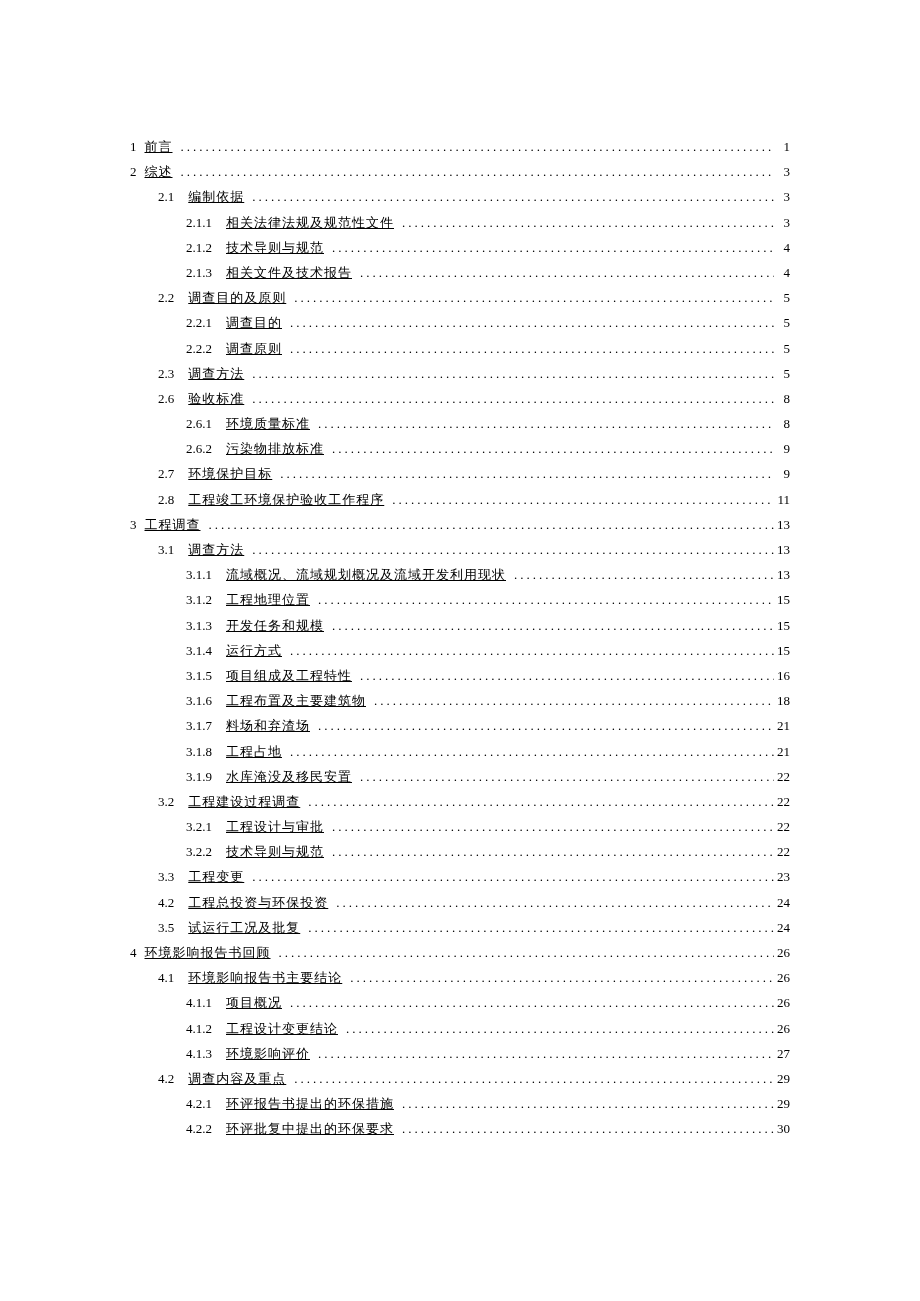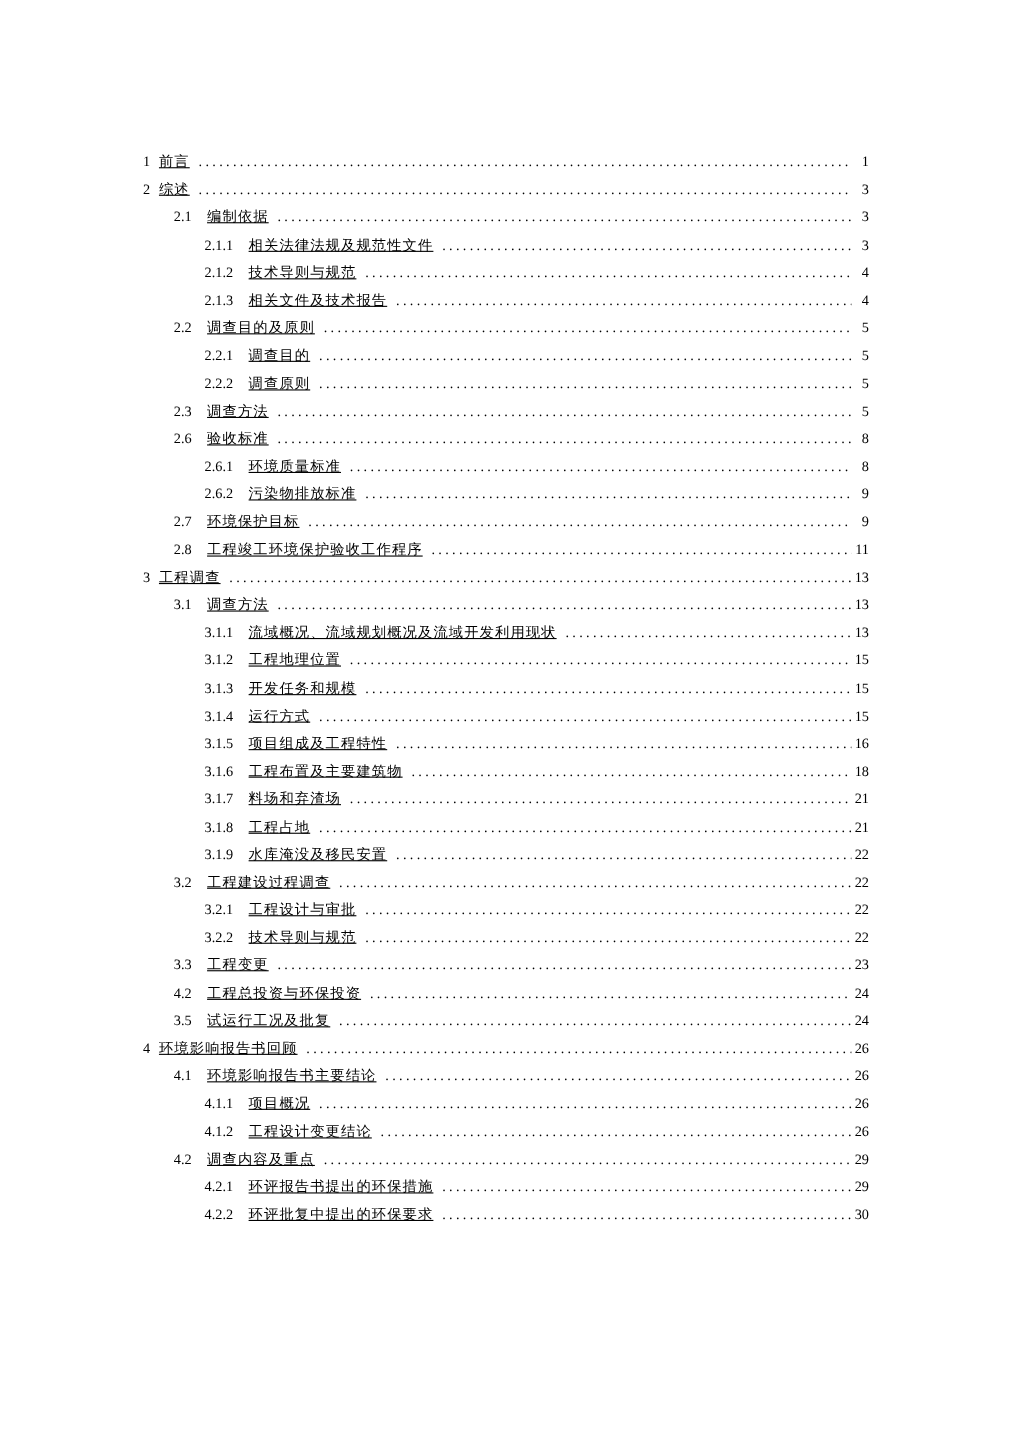--- a/index.html
+++ b/index.html
@@ -347,20 +347,28 @@
       <span class="page">26</span>
     </div>
     <div class="toc-line indent-2">
       <span class="toc-num">4.1.2</span>
       <span class="sp-wide"></span>
       <span class="toc-title">工程设计变更结论</span>
       <span class="sp"></span>
       <span class="dots"></span>
       <span class="page">26</span>
     </div>
+    <div class="toc-line indent-2">
+      <span class="toc-num">4.1.3</span>
+      <span class="sp-wide"></span>
+      <span class="toc-title">环境影响评价</span>
+      <span class="sp"></span>
+      <span class="dots"></span>
+      <span class="page">27</span>
+    </div>
     <div class="toc-line indent-1">
       <span class="toc-num">4.2</span>
       <span class="sp-wide"></span>
       <span class="toc-title">调查内容及重点</span>
       <span class="sp"></span>
       <span class="dots"></span>
       <span class="page">29</span>
     </div>
     <div class="toc-line indent-2">
       <span class="toc-num">4.2.1</span>

